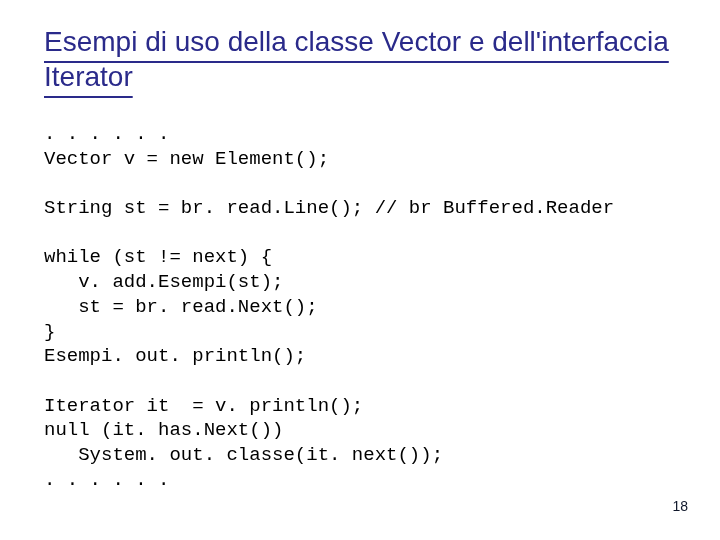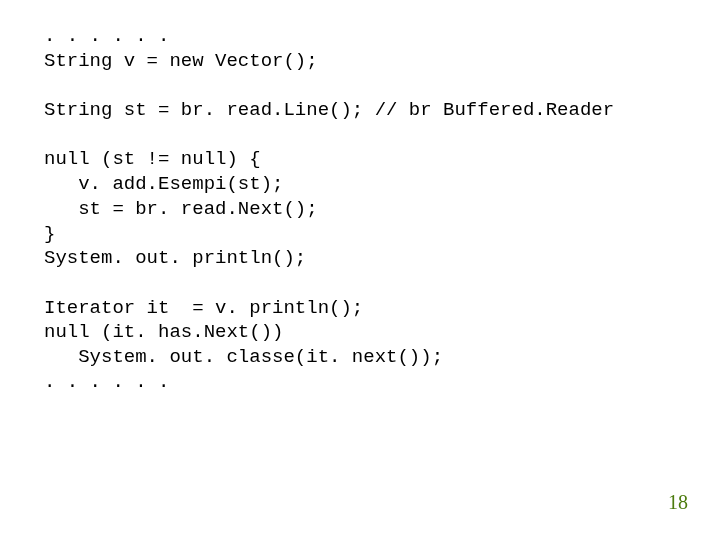--- a/index.html
+++ b/index.html
@@ -28,40 +28,41 @@
     font-family: "Consolas", "Menlo", "Courier New", monospace;
     font-size: 19px;
     line-height: 1.3;
     color: #000;
     white-space: pre;
   }
   .page-num {
     position: absolute;
     right: 32px;
     bottom: 26px;
-    font-family: Liberation Serif, serif;
-    font-size: 20px;
-    color: #4d7c0f;
+    font-family: Liberation Sans, sans-serif;
+    font-size: 14px;
+    color: #0f172a;
   }
 </style>
 </head>
 <body>
 
 <div class="slide">
+  <h1 class="title">Esempi di uso della classe Vector e dell'interfaccia Iterator</h1>
 
   <div class="code"><span>. . . . . .</span>
-<span>String v = new Vector();</span>
+<span>Vector v = new Element();</span>
 <span></span>
 <span>String st = br. read.Line(); // br Buffered.Reader</span>
 <span></span>
-<span>null (st != null) {</span>
+<span>while (st != next) {</span>
 <span>   v. add.Esempi(st);</span>
 <span>   st = br. read.Next();</span>
 <span>}</span>
-<span>System. out. println();</span>
+<span>Esempi. out. println();</span>
 <span></span>
 <span>Iterator it  = v. println();</span>
 <span>null (it. has.Next())</span>
 <span>   System. out. classe(it. next());</span>
 <span>. . . . . .</span></div>
 </div>
 
 <div class="page-num">18</div>
 
 </body></html>

